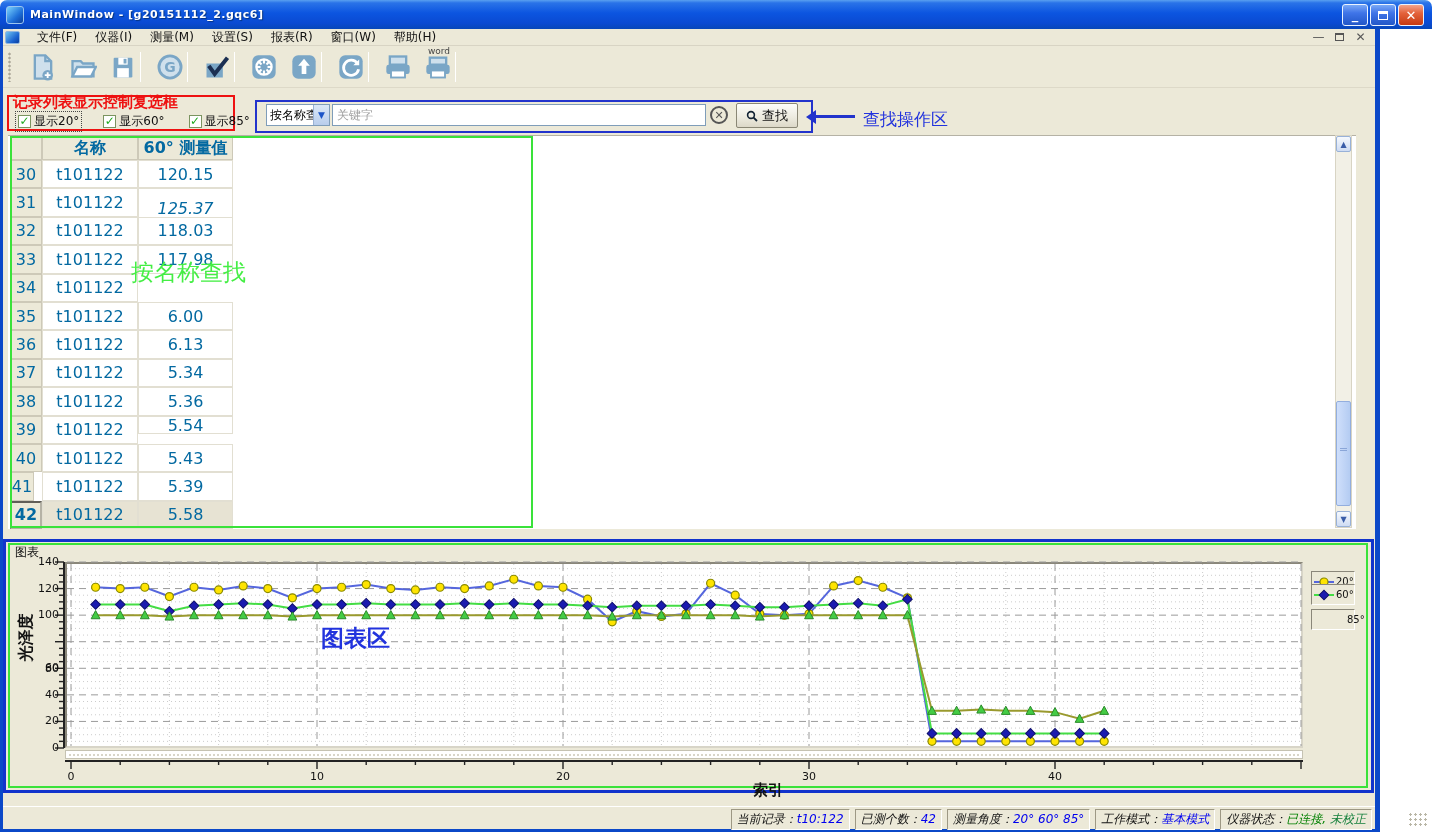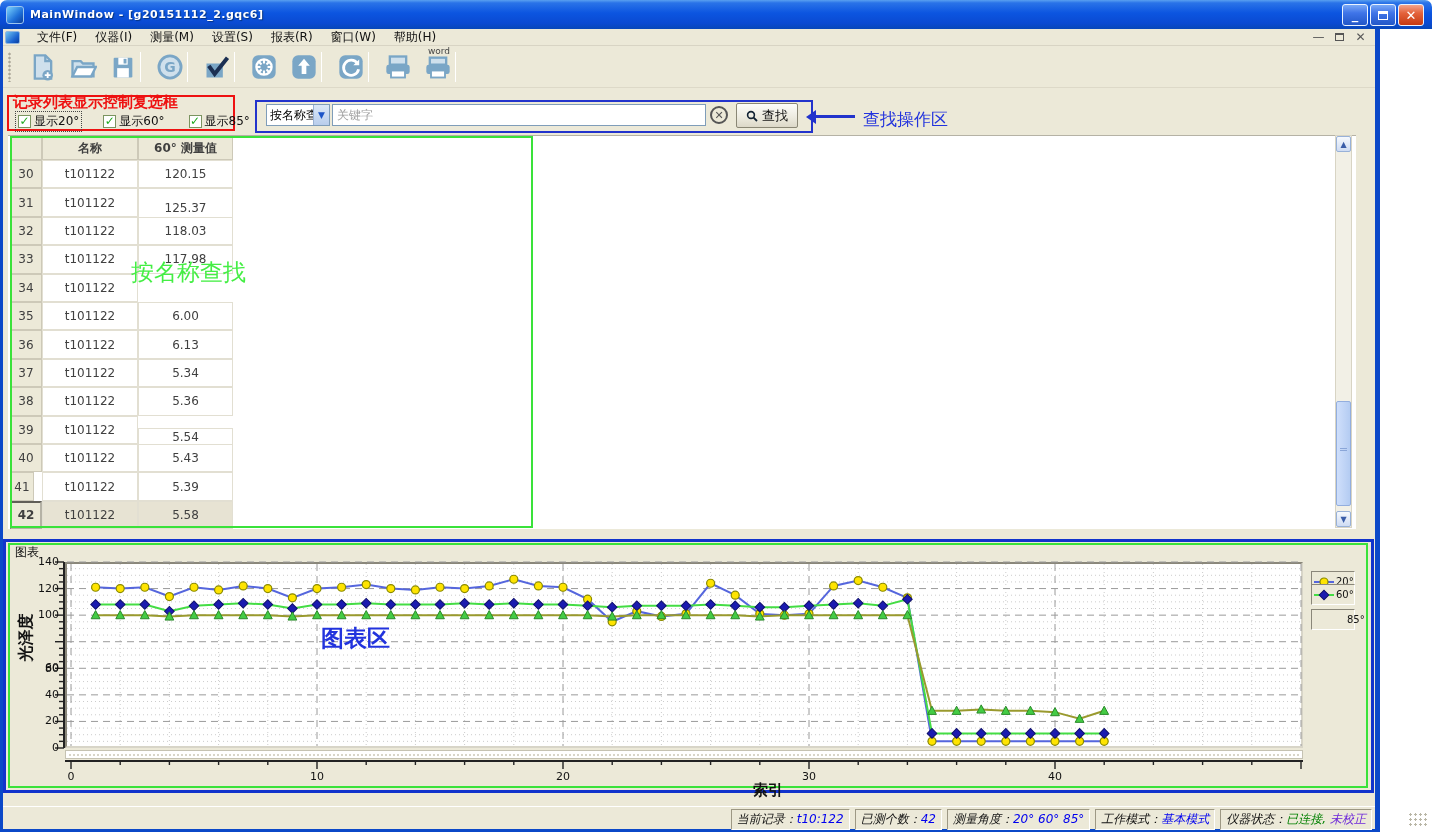--- a/index.html
+++ b/index.html
@@ -70,21 +70,21 @@
   .find-btn { position:absolute; left:733px; top:74px; width:62px; height:25px; border:1px solid #8a8775; border-radius:2px;
     background:linear-gradient(180deg,#fdfdfa,#eceade 60%,#dcd8c8); display:flex; align-items:center; justify-content:center;
     gap:4px; font-size:13px; color:#111; }
   .ann-blue-box { position:absolute; left:252px; top:71px; width:558px; height:33px; border:2px solid #2233cc; }
   .ann-arrow { position:absolute; left:812px; top:86px; width:40px; height:3px; background:#2233cc; }
   .ann-arrow:before { content:""; position:absolute; left:-9px; top:-5px; border:7px solid transparent; border-right:10px solid #2233cc; border-left:none; }
   .ann-search-label { position:absolute; left:860px; top:79px; font-size:17px; color:#2233dd; white-space:nowrap; }
 
   
   .table-area { position:absolute; left:5px; top:106px; width:1348px; height:394px; background:#fff; border-top:1px solid #b5b2a5; }
-  .tbl-cell { position:absolute; font-size:12px; display:flex; align-items:center; justify-content:center; color:#404040; }
+  .tbl-cell { position:absolute; font-size:16px; display:flex; align-items:center; justify-content:center; color:#0369a1; }
   .tbl-head { background:#ece9d8; border:1px solid #cdc9b8; border-top:none; font-weight:bold; }
   .tbl-num { background:#ece9d8; border:1px solid #cdc9b8; }
   .tbl-data { background:#fff; border:1px solid #e2dfd2; }
   .sel .tbl-data { background:#e7e3d3; }
   .sel .tbl-num { font-weight:bold; border:2px inset #b5b2a5; }
   .ann-green-box { position:absolute; left:7px; top:107px; width:523px; height:392px; border:2px solid #3ae23a; }
   .ann-record-label { position:absolute; left:128px; top:228px; font-size:23px; color:#44ee44; white-space:nowrap; }
 
   
   .vscroll { position:absolute; left:1332px; top:106px; width:17px; height:393px; background:#f2f0e6; border:1px solid #d8d4c4; }
@@ -112,21 +112,21 @@
   .legend-box { position:absolute; left:1308px; width:44px; height:21px; background:#ece9d8;
     border:1px solid; border-color:#8a877a #fff #fff #8a877a; display:flex; align-items:center; gap:2px; padding-left:2px; }
   .legend-box span { font-size:10px; color:#111; }
   .ann-chart-label { position:absolute; left:318px; top:594px; font-size:23px; font-weight:bold; color:#2233dd; }
 
   
   .statusbar { position:absolute; left:0; top:777px; width:100%; height:23px; background:#ece9d8; border-top:1px solid #fff; }
   .status-panels { position:absolute; right:3px; top:2px; display:flex; gap:5px;font-style:italic; }
   .status-panel { border:1px solid; border-color:#9d9884 #fff #fff #9d9884; background:#ece9d8;
     font-size:12px; padding:1px 5px; white-space:nowrap; color:#111; }
-  .sv-blue { color:#0000ee; } .sv-green { color:#008000; } .sv-red { color:#6d28d9; }
+  .sv-blue { color:#0000ee; } .sv-green { color:#008000; } .sv-red { color:#15803d; }
 </style>
 </head>
 <body>
 
 <div class="screen">
 
   <div class="titlebar">
     <div class="app-icon"></div>
     <div class="title-text">MainWindow - [g20151112_2.gqc6]</div>
     <div class="tb-buttons">
@@ -291,21 +291,21 @@
         <div class="tbl-cell tbl-head" style="left: 34px; top: 2px; width: 96px; height: 22px;">名称</div>
         <div class="tbl-cell tbl-head" style="left: 130px; top: 2px; width: 95px; height: 22px;">60° 测量值</div>
         <div class="">
           <div class="tbl-cell tbl-num" style="left: 2px; top: 24px; width: 32px; height: 28.4px;">30</div>
           <div class="tbl-cell tbl-data" style="left: 34px; top: 24px; width: 96px; height: 28.4px;">t101122</div>
           <div class="tbl-cell tbl-data" style="left: 130px; top: 24px; width: 95px; height: 28.4px;">120.15</div>
         </div>
         <div class="">
           <div class="tbl-cell tbl-num" style="left: 2px; top: 52.4px; width: 32px; height: 28.4px;">31</div>
           <div class="tbl-cell tbl-data" style="left: 34px; top: 52.4px; width: 96px; height: 28.4px;">t101122</div>
-          <div class="tbl-cell tbl-data" style="left: 130px; top: 52.4px; width: 95px; height: 40px;">125.37</div>
+          <div class="tbl-cell tbl-data" style="left: 130px; top: 52.4px; width: 95px; height: 40px; font-style: italic;">125.37</div>
         </div>
         <div class="">
           <div class="tbl-cell tbl-num" style="left: 2px; top: 80.8px; width: 32px; height: 28.4px;">32</div>
           <div class="tbl-cell tbl-data" style="left: 34px; top: 80.8px; width: 96px; height: 28.4px;">t101122</div>
           <div class="tbl-cell tbl-data" style="left: 130px; top: 80.8px; width: 95px; height: 28.4px;">118.03</div>
         </div>
         <div class="">
           <div class="tbl-cell tbl-num" style="left: 2px; top: 109.2px; width: 32px; height: 28.4px;">33</div>
           <div class="tbl-cell tbl-data" style="left: 34px; top: 109.2px; width: 96px; height: 28.4px;">t101122</div>
           <div class="tbl-cell tbl-data" style="left: 130px; top: 109.2px; width: 95px; height: 28.4px;">117.98</div>
@@ -331,21 +331,21 @@
           <div class="tbl-cell tbl-data" style="left: 130px; top: 222.8px; width: 95px; height: 28.4px;">5.34</div>
         </div>
         <div class="">
           <div class="tbl-cell tbl-num" style="left: 2px; top: 251.2px; width: 32px; height: 28.4px;">38</div>
           <div class="tbl-cell tbl-data" style="left: 34px; top: 251.2px; width: 96px; height: 28.4px;">t101122</div>
           <div class="tbl-cell tbl-data" style="left: 130px; top: 251.2px; width: 95px; height: 28.4px;">5.36</div>
         </div>
         <div class="">
           <div class="tbl-cell tbl-num" style="left: 2px; top: 279.6px; width: 32px; height: 28.4px;">39</div>
           <div class="tbl-cell tbl-data" style="left: 34px; top: 279.6px; width: 96px; height: 28.4px;">t101122</div>
-          <div class="tbl-cell tbl-data" style="left: 130px; top: 292px; width: 95px; height: 18px;">5.54</div>
+          <div class="tbl-cell tbl-data" style="left: 130px; top: 280px; width: 95px; height: 18px;">5.54</div>
         </div>
         <div class="">
           <div class="tbl-cell tbl-num" style="left: 2px; top: 308px; width: 32px; height: 28.4px;">40</div>
           <div class="tbl-cell tbl-data" style="left: 34px; top: 308px; width: 96px; height: 28.4px;">t101122</div>
           <div class="tbl-cell tbl-data" style="left: 130px; top: 308px; width: 95px; height: 28.4px;">5.43</div>
         </div>
         <div class="">
           <div class="tbl-cell tbl-num" style="left: 2px; top: 336.4px; width: 24px; height: 28.4px;">41</div>
           <div class="tbl-cell tbl-data" style="left: 34px; top: 336.4px; width: 96px; height: 28.4px;">t101122</div>
           <div class="tbl-cell tbl-data" style="left: 130px; top: 336.4px; width: 95px; height: 28.4px;">5.39</div>

